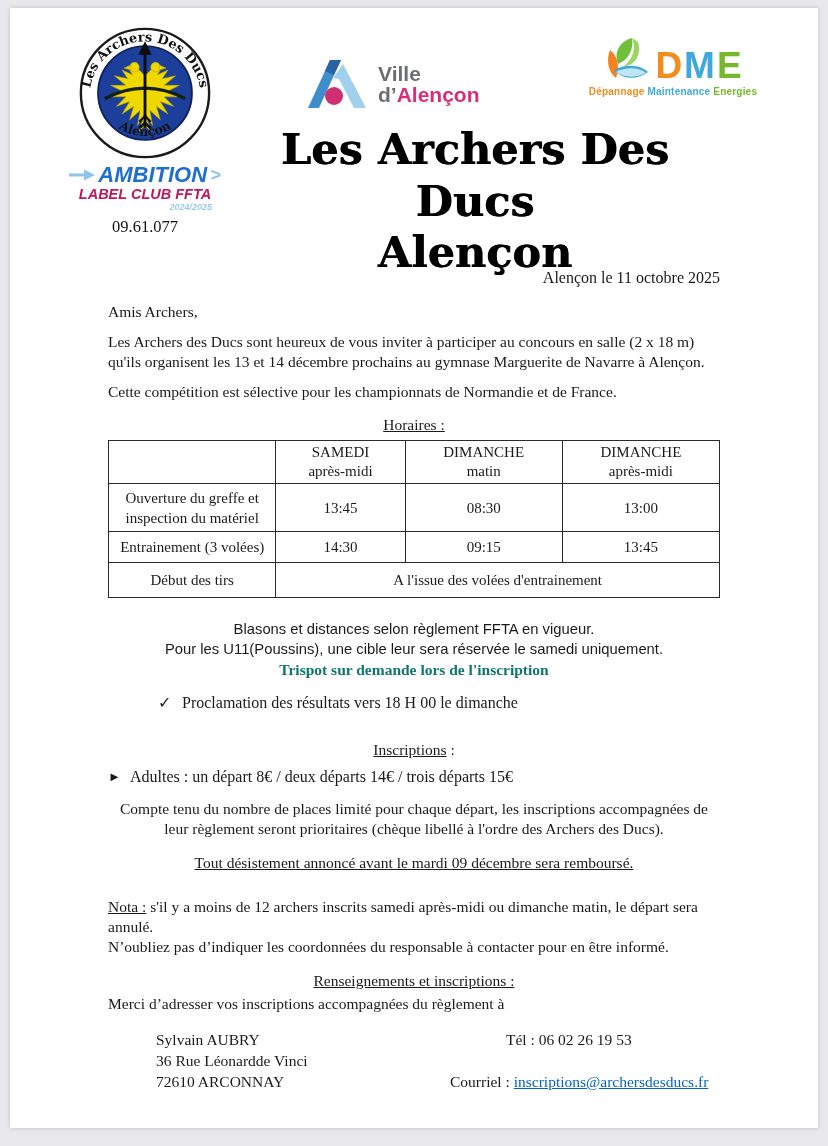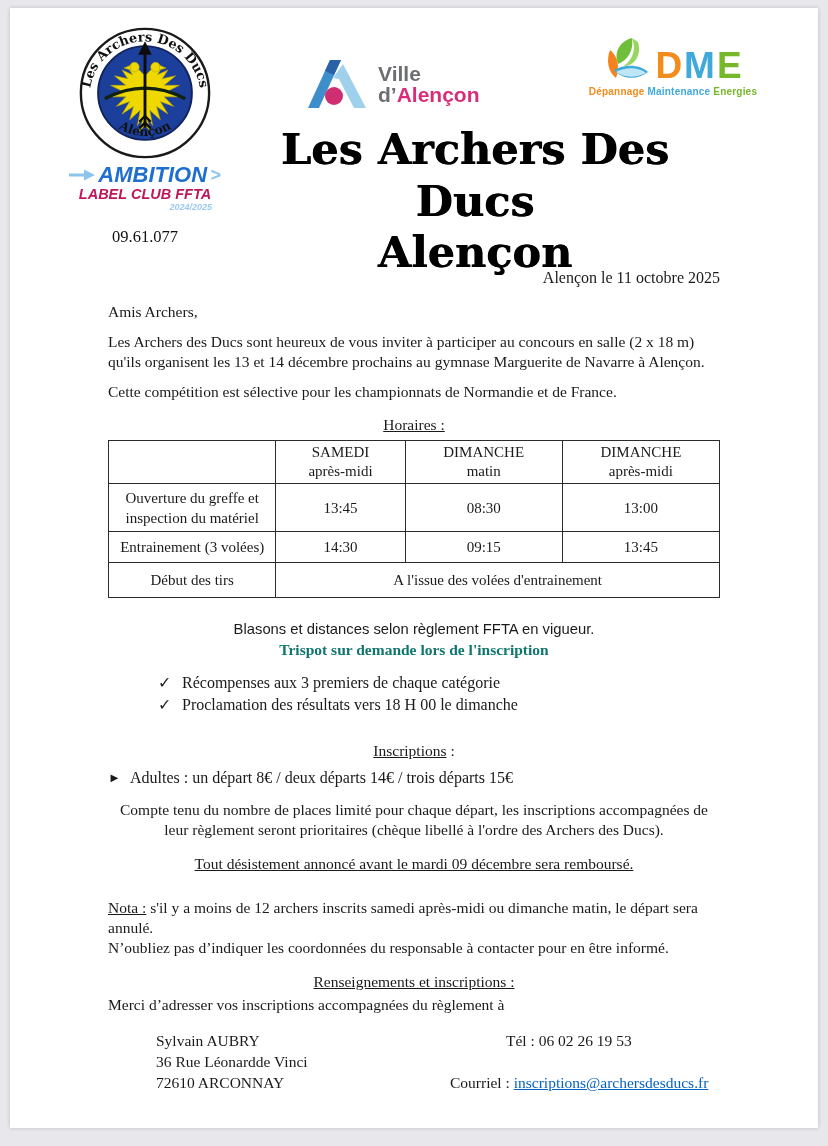--- a/index.html
+++ b/index.html
@@ -30,21 +30,21 @@
   }
   .dart{color:#8cc4ec;font-family:"Liberation Sans",sans-serif;font-weight:900;font-style:italic;font-size:18px;}
   .ambition-sub{
     font-family:"Liberation Sans",sans-serif;font-style:italic;font-weight:800;
     font-size:14.5px;color:#be185d;margin-top:1px;
   }
   .ambition-season{
     font-family:"Liberation Sans",sans-serif;font-style:italic;font-weight:700;
     font-size:9px;color:#9cc9ee;text-align:right;padding-right:16px;margin-top:1px;
   }
-  .club-number{font-size:16.5px;color:#111;margin-top:15px;text-align:center;}
+  .club-number{font-size:16.5px;color:#111;margin-top:5px;text-align:center;}
   .ville-block{position:absolute;left:296px;top:48px;display:flex;align-items:center;gap:10px;}
   .ville-text{font-family:"Liberation Sans",sans-serif;font-weight:700;font-size:21px;line-height:1.02;color:#6d6e71;}
   .ville-pink{color:#d82e7a;}
   .dme-block{position:absolute;left:573px;top:28px;width:180px;text-align:center;}
   .dme-row{display:flex;align-items:flex-end;justify-content:center;gap:1px;}
   .dme-letters{font-family:"Liberation Sans",sans-serif;font-weight:900;font-size:37px;line-height:1;letter-spacing:2px;}
   .dme-d{color:#f28c1d;} .dme-m{color:#3fa9dc;} .dme-e{color:#76b82a;}
   .dme-tagline{font-family:"Liberation Sans",sans-serif;font-size:10px;font-weight:700;margin-top:2px;letter-spacing:.2px;}
   .title{
     position:absolute;left:210px;top:116px;width:510px;text-align:center;
@@ -218,25 +218,25 @@
       </tr>
       <tr class="r3">
         <td>Début des tirs</td>
         <td colspan="3">A l'issue des volées d'entrainement</td>
       </tr>
     </tbody>
       </table>
 
     <div class="center-block">
       <div>Blasons et distances selon règlement FFTA en vigueur.</div>
+      <div>Pour les U11(Poussins), une cible leur sera réservée le samedi uniquement.</div>
       <div class="red-line" style="color:#0f766e">Trispot sur demande lors de l'inscription</div>
     </div>
 
     <div class="check-list">
-      <div class="check-item"><span class="check">✓</span><span>Récompenses aux 3 premiers de chaque catégorie</span></div>
       <div class="check-item"><span class="check">✓</span><span>Proclamation des résultats vers 18 H 00 le dimanche</span></div>
     </div>
 
     <div class="section-heading" style="margin-top:26px"><span class="u">Inscriptions</span><span> :</span></div>
 
     <div class="tri-line"><span class="tri">►</span><span>Adultes : un départ 8€ / deux départs 14€ / trois départs 15€</span></div>
 
     <div class="center-para">Compte tenu du nombre de places limité pour chaque départ, les inscriptions accompagnées de leur règlement seront prioritaires (chèque libellé à l'ordre des Archers des Ducs).</div>
 
     <div class="center-underline"><span class="u">Tout désistement annoncé avant le mardi 09 décembre sera remboursé.</span></div>

